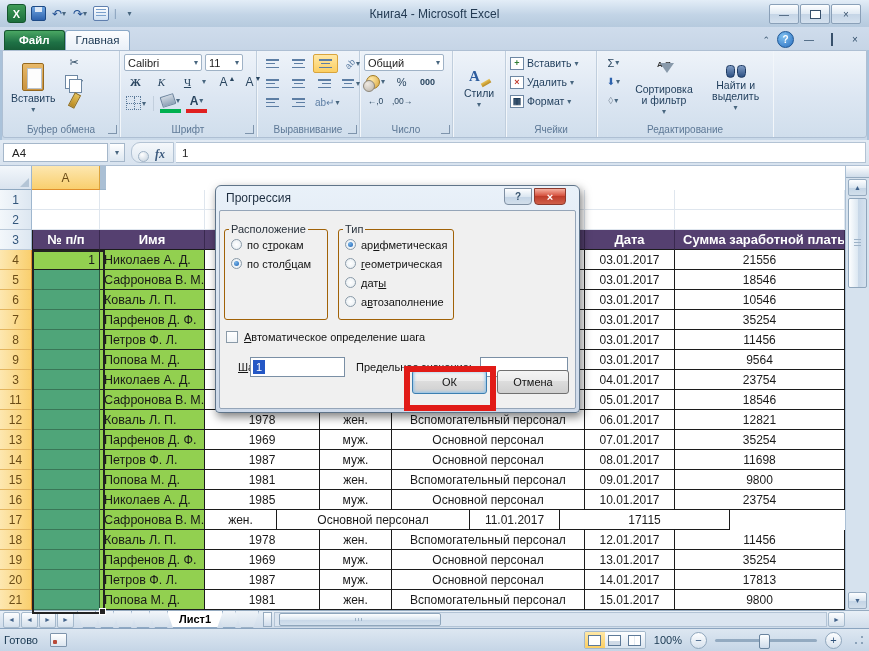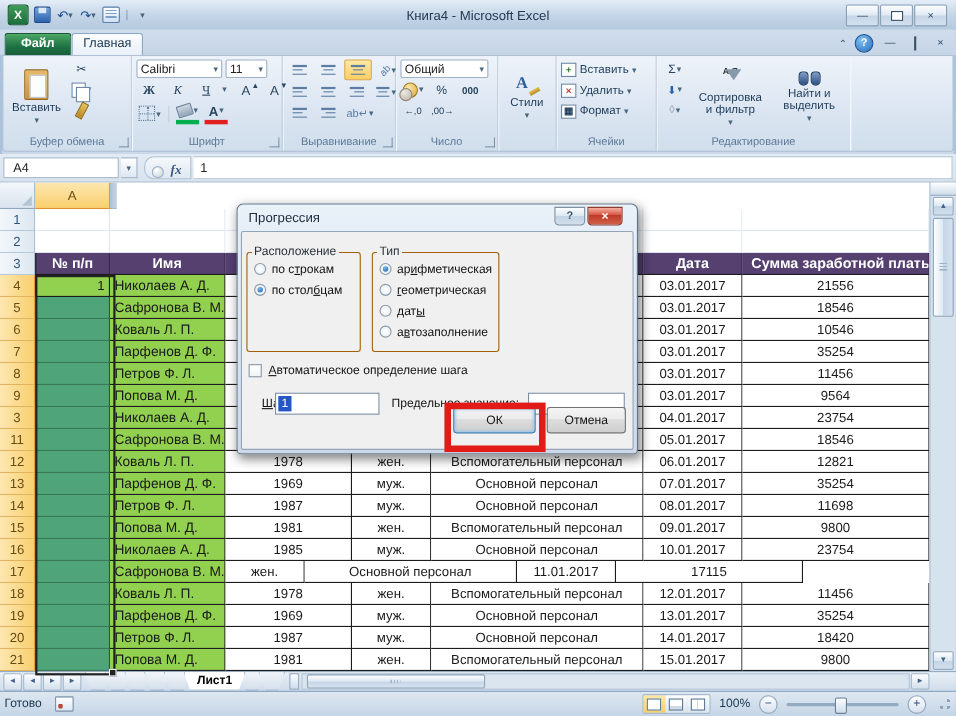--- a/index.html
+++ b/index.html
@@ -754,21 +754,21 @@
         <div class="cell w7 tcell">35254</div>
       </div>
       <div class="row">
         <div class="cell w0 rowh selh">20</div>
         <div class="cell w1 tcell teal"></div>
         <div class="cell w2 tcell green">Петров Ф. Л.</div>
         <div class="cell w3 tcell">1987</div>
         <div class="cell w4 tcell">муж.</div>
         <div class="cell w5 tcell">Основной персонал</div>
         <div class="cell w6 tcell">14.01.2017</div>
-        <div class="cell w7 tcell">18420</div>
+        <div class="cell w7 tcell">17813</div>
       </div>
       <div class="row">
         <div class="cell w0 rowh selh">21</div>
         <div class="cell w1 tcell teal"></div>
         <div class="cell w2 tcell green">Попова М. Д.</div>
         <div class="cell w3 tcell">1981</div>
         <div class="cell w4 tcell">жен.</div>
         <div class="cell w5 tcell">Вспомогательный персонал</div>
         <div class="cell w6 tcell">15.01.2017</div>
         <div class="cell w7 tcell">9800</div>

